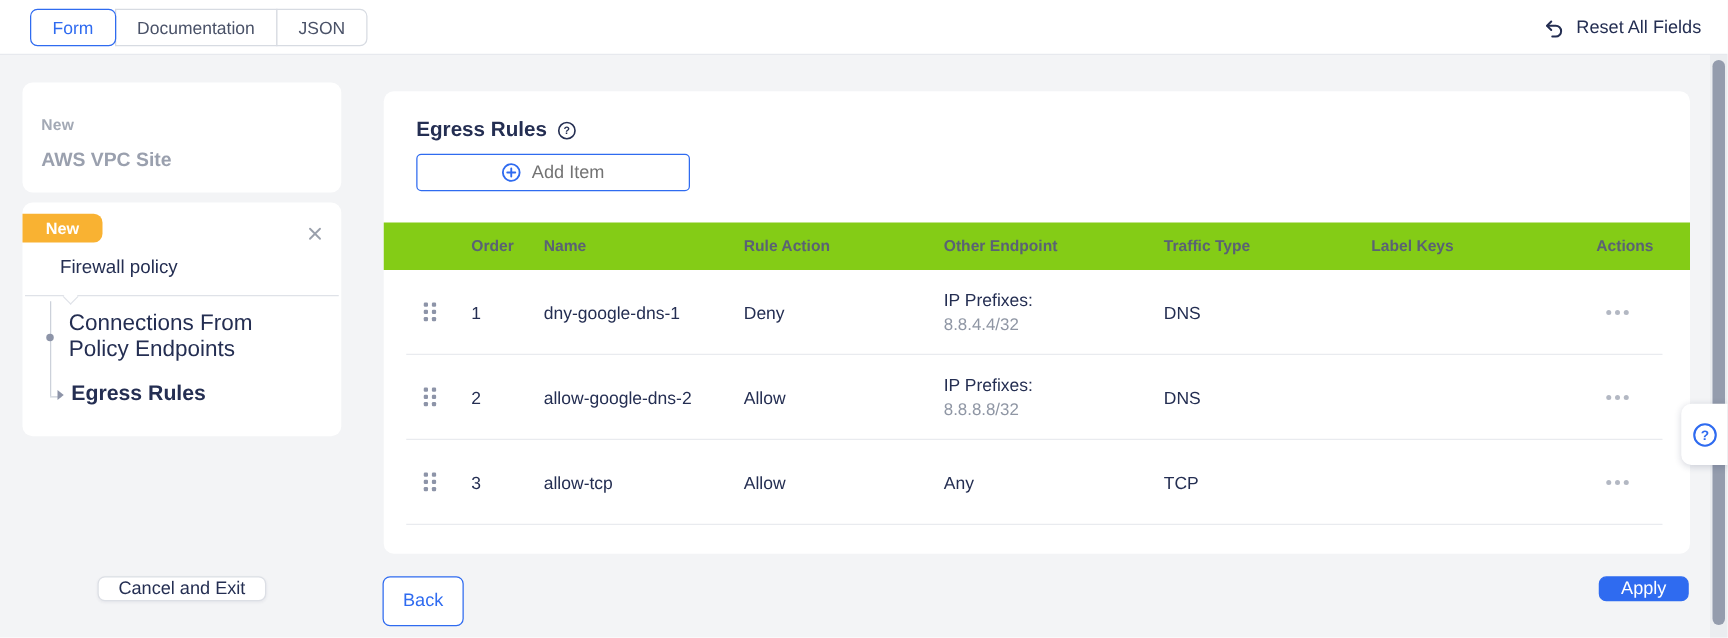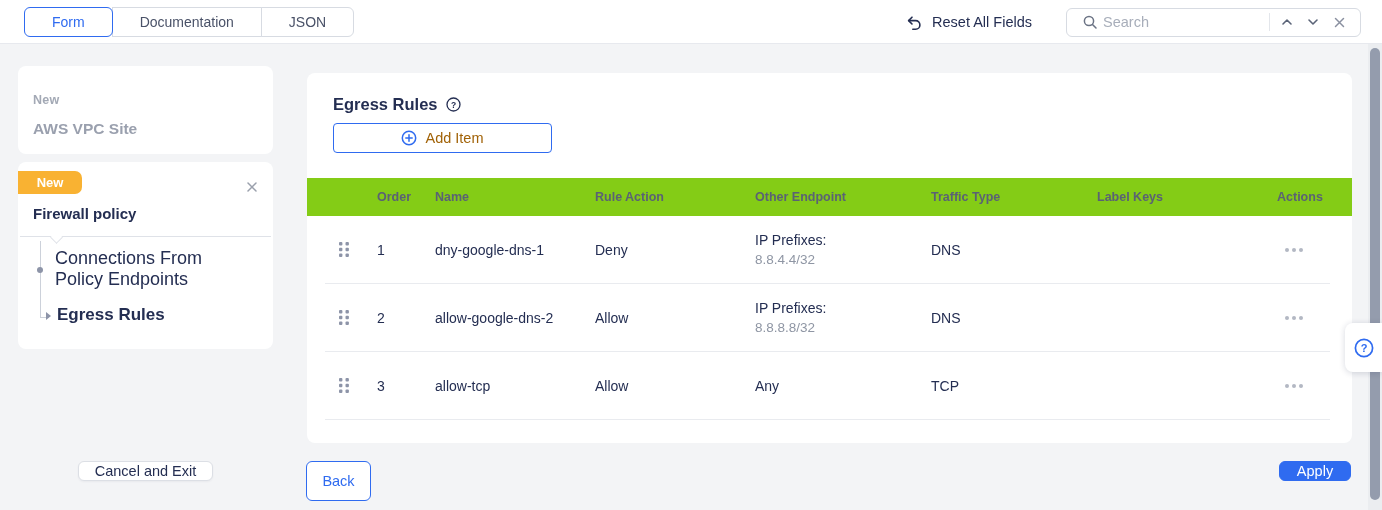--- a/index.html
+++ b/index.html
@@ -2,58 +2,58 @@
 <html><head>
 <meta charset="utf-8">
 <style>
   * { margin:0; padding:0; box-sizing:border-box; }
   html,body { width:1382px; height:510px; }
   body { font-family:"Liberation Sans", sans-serif; background:#f3f4f6; position:relative; overflow:hidden; color:#242e52; }
 
   
   .topbar { position:absolute; top:0; left:0; width:1382px; height:44px; background:#fff; border-bottom:1px solid #e7e9ee; z-index:5; }
   .tab-group { position:absolute; left:24px; top:7px; display:flex; }
-  .tab { height:30px; padding:0 27px; display:flex; align-items:center; font-size:14px; color:#4a5268; background:#fff; border:1px solid #d7dbe2; margin-left:-1px; cursor:pointer; }
+  .tab { height:30px; padding:0 17px; display:flex; align-items:center; font-size:14px; color:#4a5268; background:#fff; border:1px solid #d7dbe2; margin-left:-1px; cursor:pointer; }
   .tab.first { margin-left:0; }
   .tab.last { border-radius:0 6px 6px 0; }
   .tab.active { border:1px solid #2f6bf0; color:#2f6bf0; border-radius:6px; z-index:2; }
   .topbar-right { position:absolute; right:21px; top:7px; height:30px; display:flex; align-items:center; gap:34px; }
   .reset-group { display:flex; align-items:center; gap:9px; cursor:pointer; }
   .reset-group span { font-size:14.5px; color:#242e52; }
   .searchbox { width:295px; height:29px; border:1px solid #d7dbe2; border-radius:6px; background:#fff; display:flex; align-items:center; padding:0 8px 0 10px; }
   .searchbox input { border:none; outline:none; flex:1; font-size:14.5px; color:#242e52; font-family:"Liberation Sans", sans-serif; min-width:0; background:transparent; }
   .searchbox input::placeholder { color:#a8aeba; }
   .search-divider { width:1px; height:18px; background:#e3e6eb; margin:0 4px; }
   .icon-btn { width:26px; height:26px; display:flex; align-items:center; justify-content:center; cursor:pointer; }
 
   
   .card { position:absolute; background:#fff; border-radius:8px; }
   .card-site { left:18px; top:66px; width:255px; height:88px; padding:27px 15px 0 15px; }
   .card-site .eyebrow { font-size:12.5px; color:#a3a9b5; font-weight:600; letter-spacing:.2px; }
   .card-site .site-title { font-size:15.5px; color:#9aa0ae; font-weight:700; margin-top:13px; }
   .card-policy { left:18px; top:162px; width:255px; height:187px; }
   .badge-new { position:absolute; left:0; top:9px; width:64px; height:23px; background:#f9b232; border-radius:0 7px 7px 0; color:#fff; font-size:13px; font-weight:700; display:flex; align-items:center; justify-content:center; }
   .policy-close { position:absolute; right:8px; top:12px; }
-  .policy-title { position:absolute; left:15px; top:43px; font-size:15px; font-weight:700; color:#242e52; }
+  .policy-title { position:absolute; left:30px; top:43px; font-size:15px; font-weight:400; color:#242e52; }
   .policy-divider { position:absolute; left:2px; right:2px; top:74px; height:1px; background:#dfe2e8; }
   .divider-notch { position:absolute; left:34px; top:71px; width:9px; height:9px; background:#fff; border-right:1px solid #dfe2e8; border-bottom:1px solid #dfe2e8; transform:rotate(45deg); }
   .tree-vline { position:absolute; left:22px; top:79px; width:1px; height:76px; background:#ccd1da; }
   .tree-hline { position:absolute; left:22px; top:155px; width:9px; height:1px; background:#ccd1da; }
   .tree-bullet { position:absolute; left:19px; top:105px; width:6px; height:6px; border-radius:50%; background:#8d94a8; }
   .tree-item { position:absolute; left:37px; top:86px; width:180px; font-size:18px; line-height:21px; color:#242e52; cursor:pointer; }
   .tree-item-active { position:absolute; left:39px; top:143px; font-size:17px; font-weight:700; color:#242e52; cursor:pointer; }
   .caret-right { position:absolute; left:28px; top:150px; width:0; height:0; border-top:4px solid transparent; border-bottom:4px solid transparent; border-left:5px solid #8d94a8; }
   .btn { display:flex; align-items:center; justify-content:center; border-radius:6px; font-size:14.5px; cursor:pointer; background:#fff; }
   .btn-cancel { position:absolute; left:78px; top:461px; width:135px; height:20px; border:1px solid #dcdfe5; color:#242e52; box-shadow:0 1px 2px rgba(30,40,80,.05); }
 
   
   .panel { position:absolute; left:307px; top:73px; width:1045px; height:370px; background:#fff; border-radius:8px; }
   .panel-heading { position:absolute; left:26px; top:22px; display:flex; align-items:center; gap:8px; }
   .panel-heading h2 { font-size:16.5px; font-weight:700; color:#242e52; }
-  .btn-additem { position:absolute; left:26px; top:50px; width:219px; height:30px; border:1px solid #2f6bf0; border-radius:4px; color:#a16207; gap:8px; font-size:14.5px; }
+  .btn-additem { position:absolute; left:26px; top:50px; width:219px; height:30px; border:1px solid #2f6bf0; border-radius:4px; color:#737373; gap:8px; font-size:14.5px; }
   .table { position:absolute; left:0; top:105px; width:1045px; }
   .thead, .trow { display:grid; grid-template-columns:40px 58px 160px 160px 176px 166px 180px 1fr; align-items:center; padding:0 24px; }
   .thead { height:38px; background:#84cc16; }
   .th { font-size:12.5px; font-weight:700; color:#5a6274; padding-left:6px; }
   .th.first { padding-left:0; }
   .trow { height:67px; }
   .td { font-size:14px; color:#242e52; padding-left:6px; }
   .td-handle { display:flex; align-items:center; cursor:grab; padding-left:6px; }
   .ep-secondary { font-size:13.5px; color:#8f96a4; margin-top:4px; }
   .row-divider { height:1px; background:#e9ebef; margin:0 22px 0 18px; }
@@ -80,45 +80,20 @@
   </div>
   <div class="topbar-right">
     <div class="reset-group">
       <span style="display:flex;">
         <svg width="18" height="18" viewBox="0 0 18 18" fill="none" stroke="#242e52" stroke-width="1.6" stroke-linecap="round" stroke-linejoin="round">
           <path d="M7 4.2 L3.6 7.6 L7 11"></path>
           <path d="M3.9 7.6 H10.6 A4.3 4.3 0 0 1 10.6 16.2 H7.8"></path>
         </svg>
       </span>
       <span>Reset All Fields</span>
-    </div>
-    <div class="searchbox">
-      <span class="icon-btn">
-        <svg width="16" height="16" viewBox="0 0 16 16" fill="none" stroke="#6b7384" stroke-width="1.5" stroke-linecap="round">
-          <circle cx="7" cy="7" r="4.6"></circle>
-            <path d="M10.5 10.5 L14 14"></path>
-        </svg>
-      </span>
-      <input placeholder="Search" style="">
-      <span class="search-divider"></span>
-      <span class="icon-btn">
-        <svg width="14" height="14" viewBox="0 0 14 14" fill="none" stroke="#5b6478" stroke-width="1.6" stroke-linecap="round" stroke-linejoin="round">
-            <path d="M3 9 L7 5 L11 9"></path>
-          </svg>
-      </span>
-      <span class="icon-btn">
-        <svg width="14" height="14" viewBox="0 0 14 14" fill="none" stroke="#5b6478" stroke-width="1.6" stroke-linecap="round" stroke-linejoin="round">
-            <path d="M3 5 L7 9 L11 5"></path>
-          </svg>
-      </span>
-      <span class="icon-btn">
-        <svg width="13" height="13" viewBox="0 0 13 13" fill="none" stroke="#8a90a0" stroke-width="1.5" stroke-linecap="round">
-            <path d="M2.5 2.5 L10.5 10.5 M10.5 2.5 L2.5 10.5"></path>
-          </svg>
-      </span>
     </div>
   </div>
 </div>
 
 <div class="card card-site">
   <div class="eyebrow">New</div>
   <div class="site-title">AWS VPC Site</div>
 </div>
 
 <div class="card card-policy">

